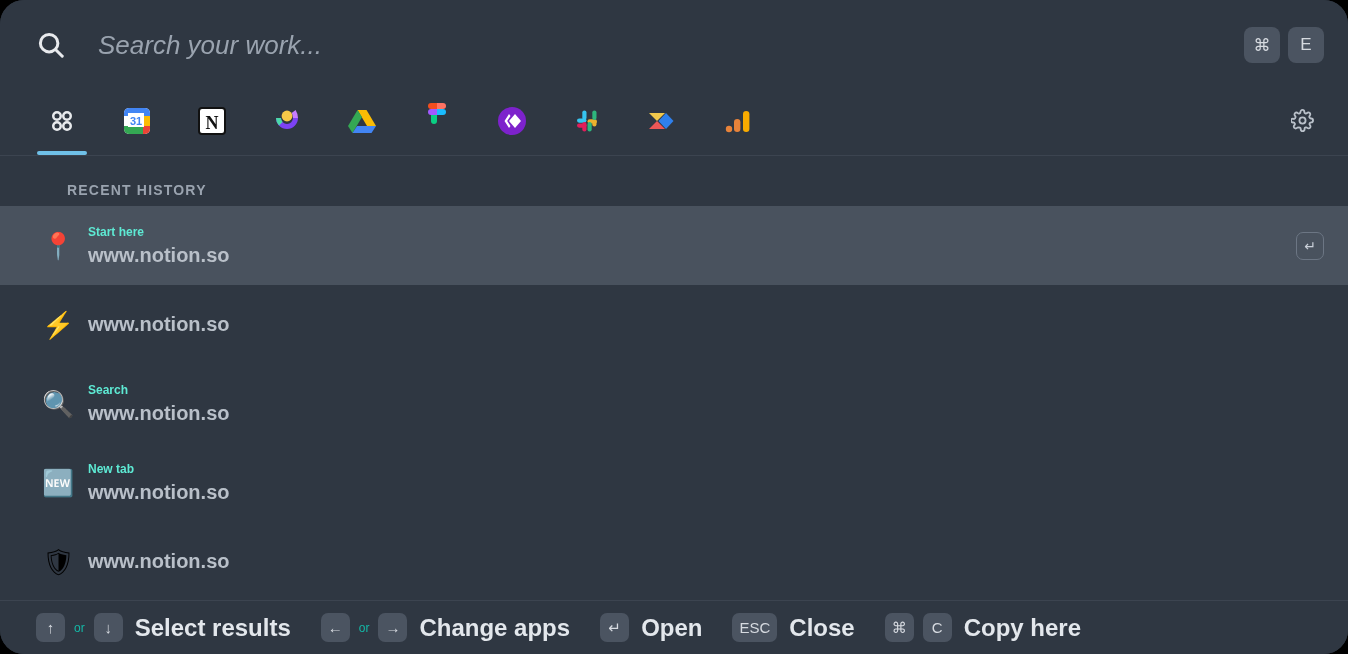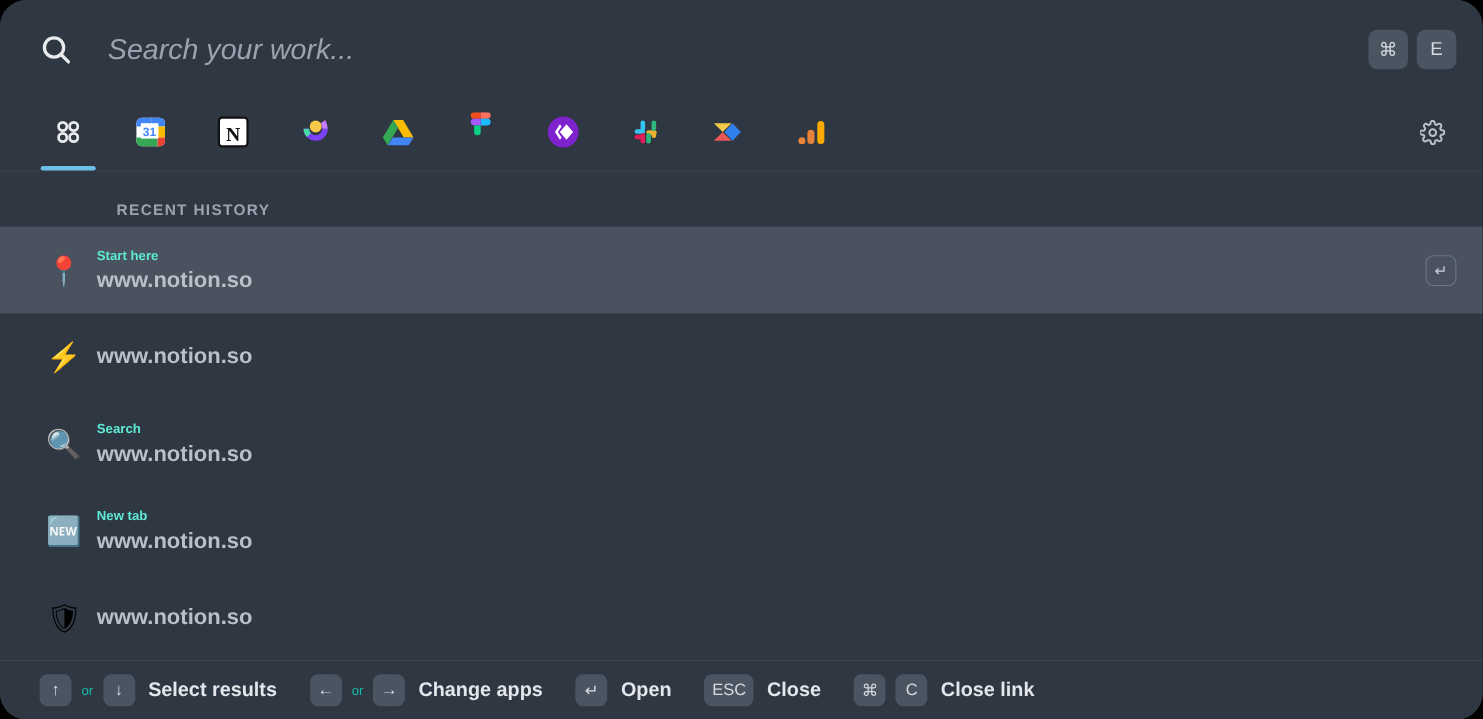--- a/index.html
+++ b/index.html
@@ -82,21 +82,20 @@
     position: relative;
     overflow: hidden;
     background: #2f3742;
   }
   .section-title {
     padding: 26px 0 8px 67px;
     color: #9aa3af;
     font-size: 14px;
     font-weight: bold;
     letter-spacing: 1.2px;
-    margin-left: 39px;
   }
   .row {
     height: 79px;
     display: flex;
     align-items: center;
     padding: 0 24px 0 42px;
     cursor: pointer;
   }
   .row.selected { background: #49525e; }
   .row-emoji {
@@ -130,21 +129,21 @@
   .hint .fkbd {
     min-width: 29px; height: 29px;
     background: #4b5461;
     border-radius: 7px;
     color: #d6dae0;
     font-size: 15px;
     display: flex; align-items: center; justify-content: center;
     padding: 0 7px;
   }
   .hint .or { color: #14b8a6; font-size: 12px; }
-  .hint .lbl { color: #e3e7ec; font-size: 18px; font-weight: bold; margin-left: 3px; }
+  .hint .lbl { color: #e3e7ec; font-size: 24px; font-weight: bold; margin-left: 3px; }
 </style>
 </head>
 <body>
 
 <div id="app">
 
   <div class="searchbar">
     <div class="search-icon">
       <svg width="30" height="30" viewBox="0 0 24 24" fill="none" stroke="#e8eaed" stroke-width="2.4" stroke-linecap="round">
         <circle cx="10.5" cy="10.5" r="7"></circle>
@@ -361,17 +360,17 @@
     </div>
 
     <div class="hint">
       <span class="fkbd">ESC</span>
       <span class="lbl">Close</span>
     </div>
 
     <div class="hint">
       <span class="fkbd">⌘</span>
       <span class="fkbd">C</span>
-      <span class="lbl">Close link</span>
+      <span class="lbl">Copy here</span>
     </div>
 
   </div>
 </div>
 
 </body></html>

